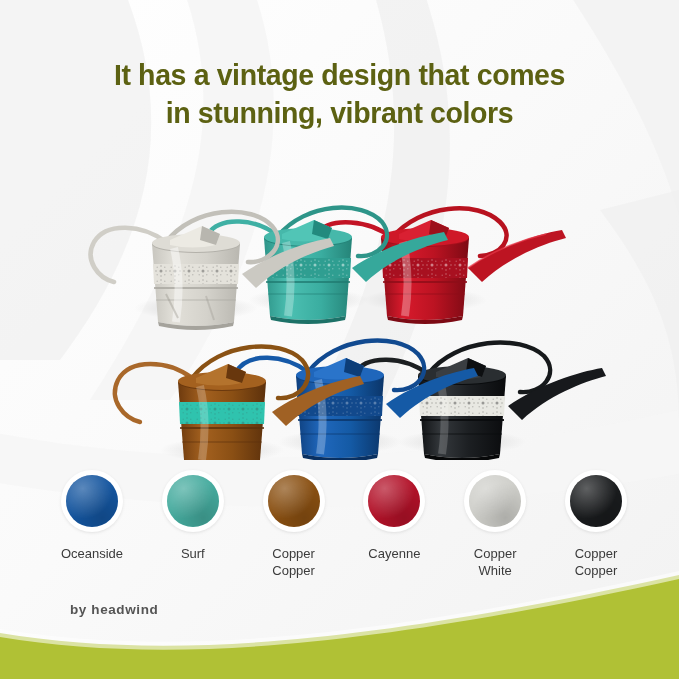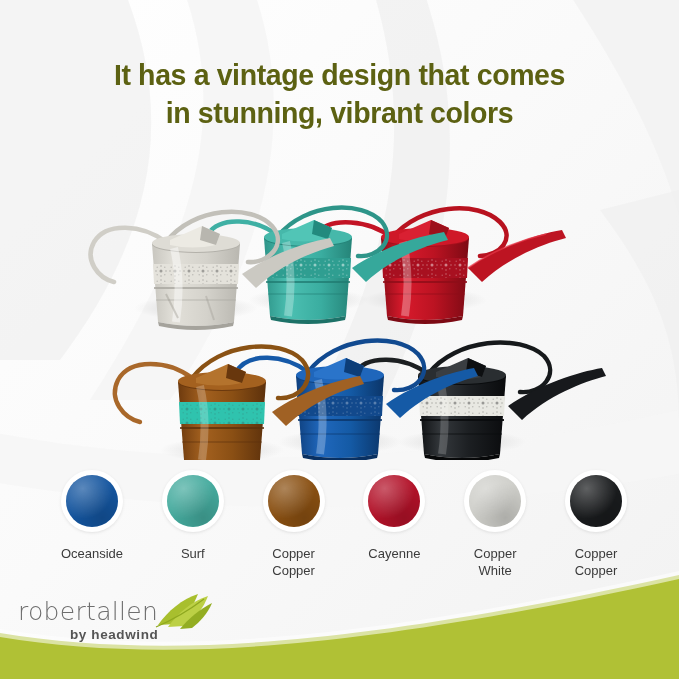--- a/index.html
+++ b/index.html
@@ -461,25 +461,16 @@
   </div>
 
   <div class="band">
     <svg viewBox="0 0 679 110" xmlns="http://www.w3.org/2000/svg" preserveAspectRatio="none">
       <path id="bandPath" d="M 0,64 C 170,92 370,74 679,6 L 679,110 L 0,110 Z" fill="#b0c135"></path>
       <path d="M 0,60 C 170,88 370,70 679,2 L 679,10 C 370,78 170,96 0,68 Z" fill="#ffffff" opacity="0.55"></path>
     </svg>
   </div>
 
   <div class="logo">
-    <div class="logo-row">
-      <div class="logo-word">robertallen</div>
-      <svg class="logo-leaf" viewBox="0 0 62 40" xmlns="http://www.w3.org/2000/svg">
-        <path d="M 4,34 C 14,20 28,8 44,3 C 40,13 34,24 22,33 Z" fill="#a8bf2e"></path>
-        <path d="M 14,36 C 24,22 38,10 54,5 C 50,16 42,27 30,35 Z" fill="#bcd045"></path>
-        <path d="M 26,38 C 34,28 46,18 58,12 C 54,22 46,31 38,37 Z" fill="#93ad22"></path>
-        <path d="M 2,36 C 16,30 34,20 50,8" stroke="#8fa81f" stroke-width="1.3" fill="none"></path>
-      </svg>
-    </div>
     <div class="logo-sub">by headwind</div>
   </div>
 
 </div>
 
 </body></html>

